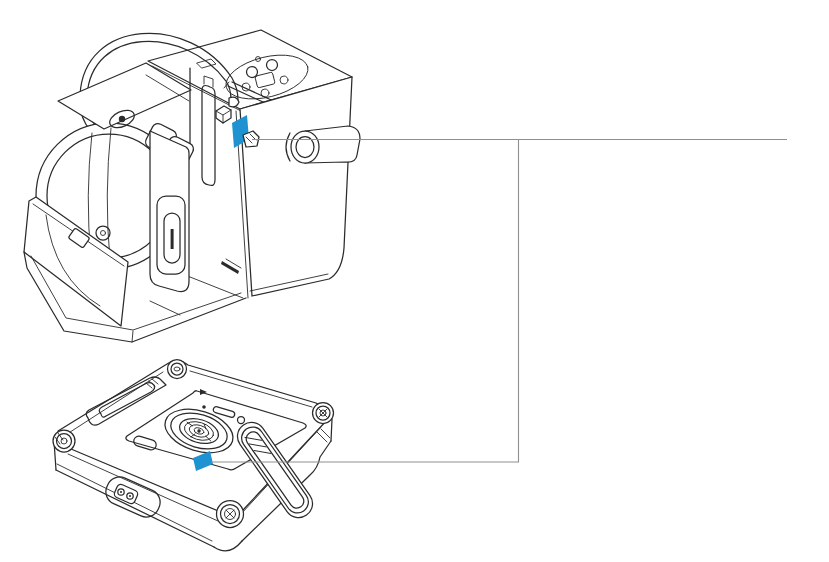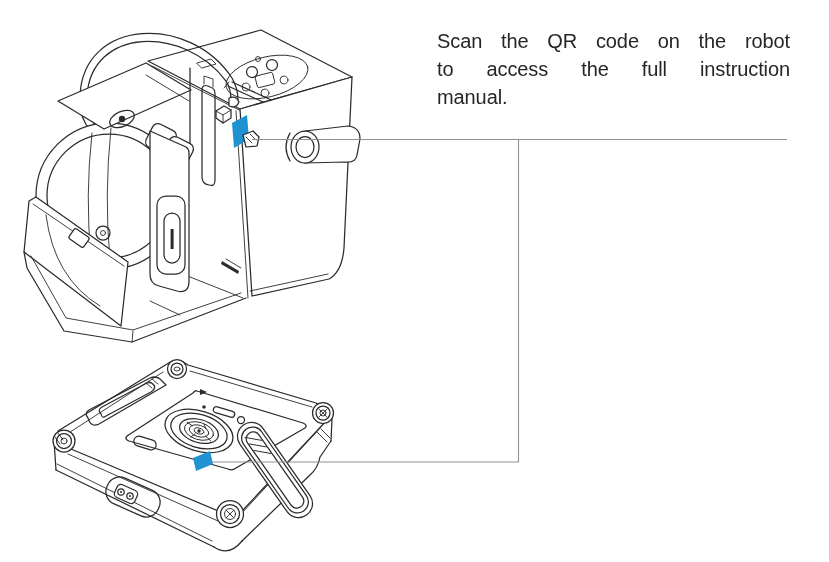--- a/index.html
+++ b/index.html
@@ -195,19 +195,14 @@
         <circle class="dk" cx="121" cy="492" r="1"></circle>
         <circle class="dk" cx="130" cy="496" r="1"></circle>
       </g>
 
       <polygon class="qr" points="193,458 210,451 213,464 196,471" fill="#1f93d2"></polygon>
     </g>
 
     <path class="callout" d="M252,139.5 L787,139.5 M518.5,139.5 L518.5,462 L211,462" stroke="#8f8f8f"></path>
   </svg>
 
-  <div class="caption">
-    <div class="just">Scan the QR code on the robot</div>
-    <div class="just">to access the full instruction</div>
-    <div>manual.</div>
-  </div>
 
 </div>
 
 </body></html>

